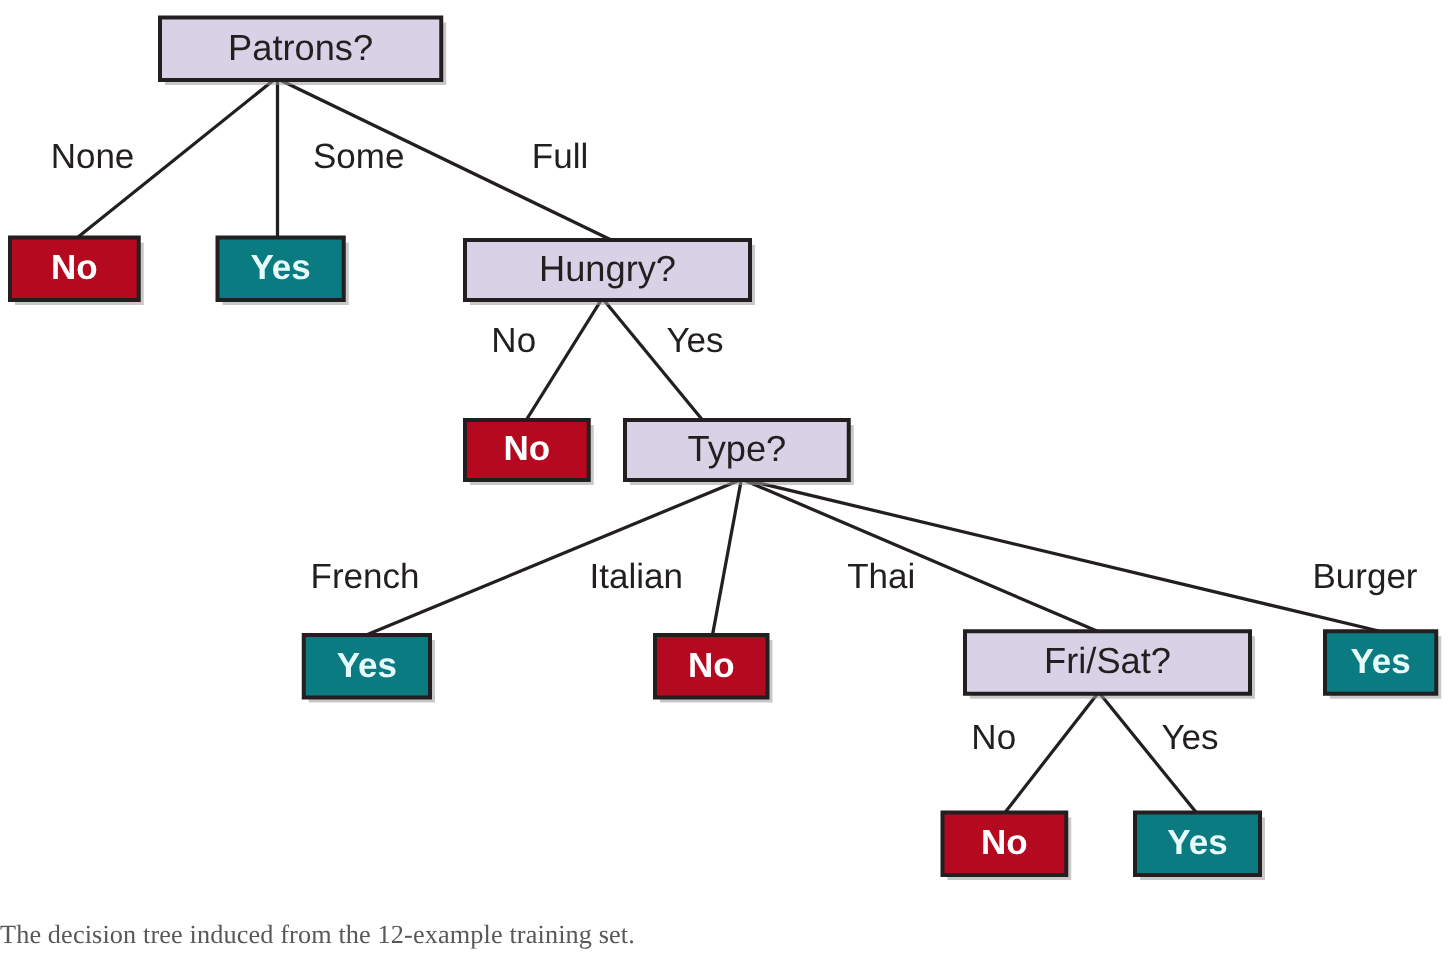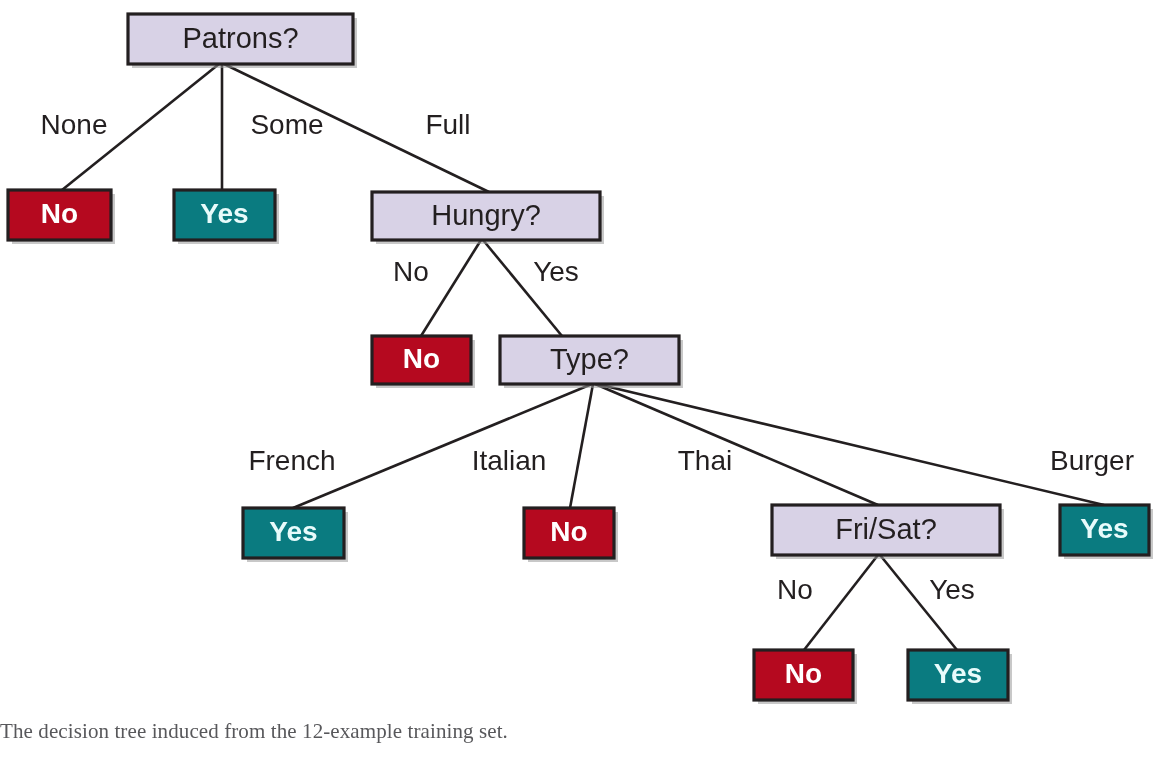--- a/index.html
+++ b/index.html
@@ -59,21 +59,21 @@
   .edge-label {
     font-family: "Liberation Sans", sans-serif;
     font-size: 28px;
     fill: #231f20;
     text-anchor: middle;
     dominant-baseline: middle;
   }
   #caption {
     position: absolute;
     left: 0;
-    top: 719px;
+    top: 735px;
     width: 1165px;
     font-family: "Liberation Serif", serif;
     font-size: 21px;
     color: #58585b;
     letter-spacing: 0.1px;
     white-space: nowrap;
   }
 </style>
 </head>
 <body>

